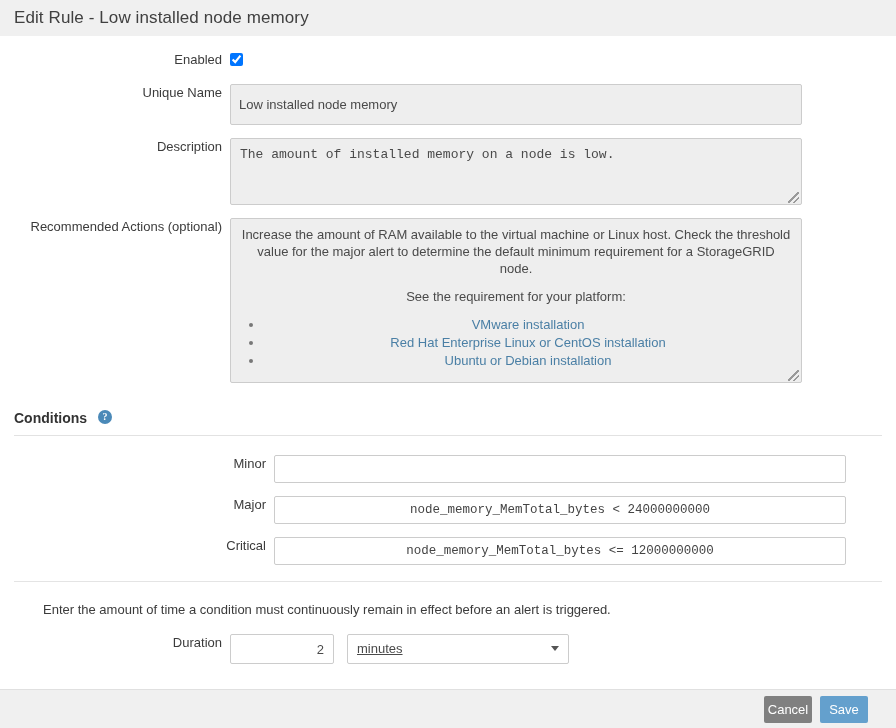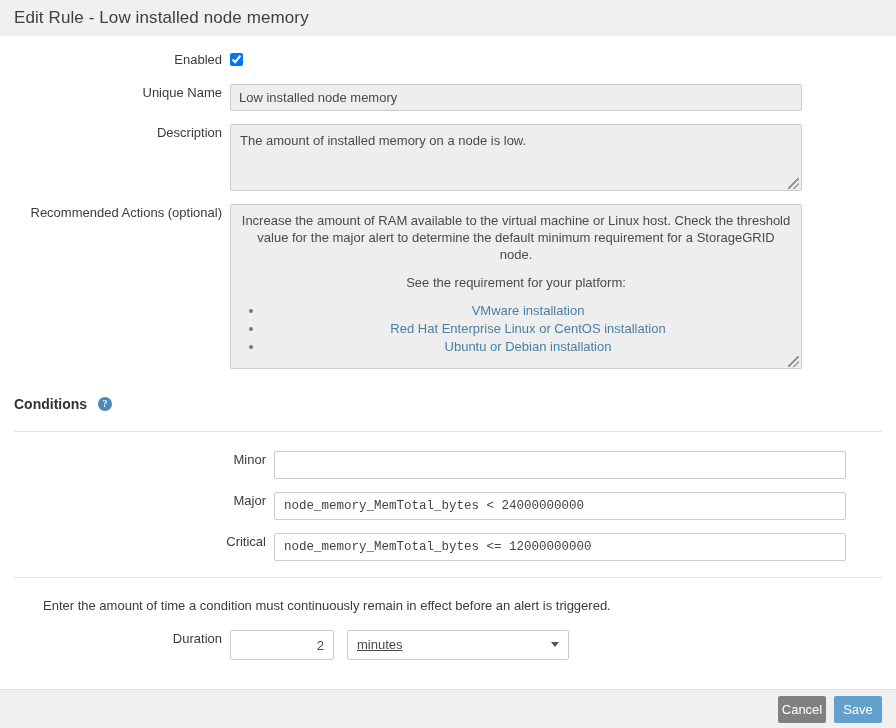--- a/index.html
+++ b/index.html
@@ -69,21 +69,21 @@
 
   input.text-input,
   textarea.text-input {
     box-sizing: border-box;
     width: 572px;
     border: 1px solid #cccccc;
     background: #ffffff;
     font-family: "Liberation Sans", sans-serif;
     font-size: 13px;
     color: #4a4a4a;
-    padding: 5px 8px;
+    padding: 12px 8px;
     border-radius: 2px;
     outline: none;
   }
   input.text-input.readonly,
   .pseudo-field.readonly {
     background: #eeeeee;
   }
 
   
   .pseudo-field {
@@ -101,21 +101,21 @@
   .pseudo-field .resize-grip {
     position: absolute;
     right: 2px;
     bottom: 1px;
     width: 11px;
     height: 11px;
     background:
       linear-gradient(135deg, transparent 0 45%, #9a9a9a 45% 55%, transparent 55% 100%),
       linear-gradient(135deg, transparent 0 70%, #9a9a9a 70% 80%, transparent 80% 100%);
   }
-  .desc-box { height: 67px; }
+  .desc-box { height: 67px; font-family: Liberation Mono, monospace; }
   .actions-box { height: 165px; text-align: center; }
 
   .actions-box p {
     margin: 0 0 11px 0;
   }
   .actions-box ul {
     margin: 0;
     padding-left: 24px;
     list-style: disc;
   }
@@ -125,24 +125,23 @@
   }
   .actions-box li a {
     color: #4a7fa5;
     text-decoration: none;
     font-size: 13px;
   }
 
   
   .section-head {
     margin: 27px 14px 0 14px;
-    padding-bottom: 19px;
+    padding-bottom: 9px;
     border-bottom: 1px solid #e2e2e2;
     display: flex;
-    align-items: center;
   }
   .section-title {
     font-size: 14px;
     font-weight: bold;
     color: #333333;
   }
   .help-icon {
     display: inline-block;
     width: 14px;
     height: 14px;
@@ -166,20 +165,21 @@
     box-sizing: border-box;
     width: 572px;
     border: 1px solid #cccccc;
     background: #ffffff;
     font-family: "Liberation Mono", monospace;
     font-size: 12.5px;
     color: #444444;
     padding: 6px 9px;
     border-radius: 2px;
     outline: none;
+    text-align: center;
   }
 
   
   .divider {
     margin: 16px 14px 0 14px;
     border-top: 1px solid #e4e4e4;
     height: 0;
   }
   .duration-hint {
     margin: 20px 0 0 43px;
@@ -241,21 +241,21 @@
     position: absolute;
     left: 0;
     bottom: 0;
     width: 896px;
     height: 39px;
     background: #f0f0f0;
     border-top: 1px solid #e0e0e0;
     display: flex;
     align-items: center;
     justify-content: flex-end;
-    padding-right: 14px;
+    padding-right: 28px;
     box-sizing: border-box;
   }
   .btn {
     border: none;
     font-family: "Liberation Sans", sans-serif;
     font-size: 13px;
     color: #ffffff;
     padding: 6px 0;
     width: 48px;
     text-align: center;

